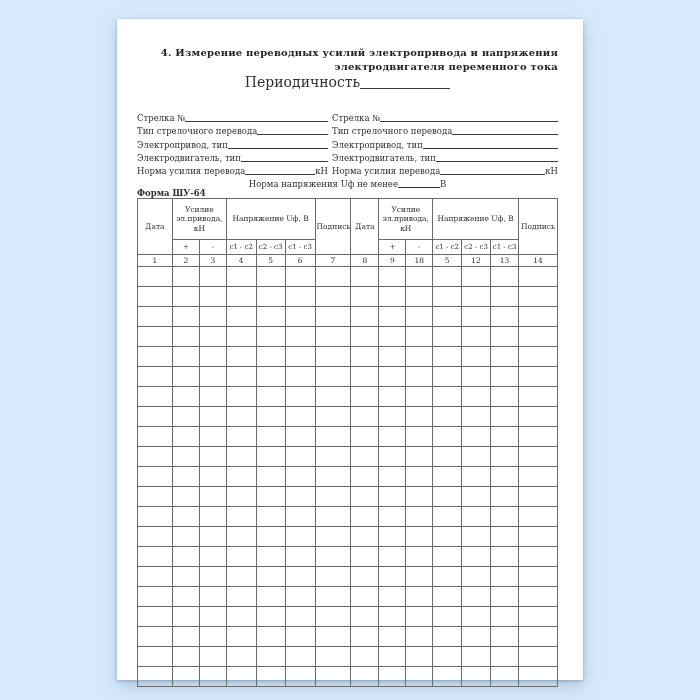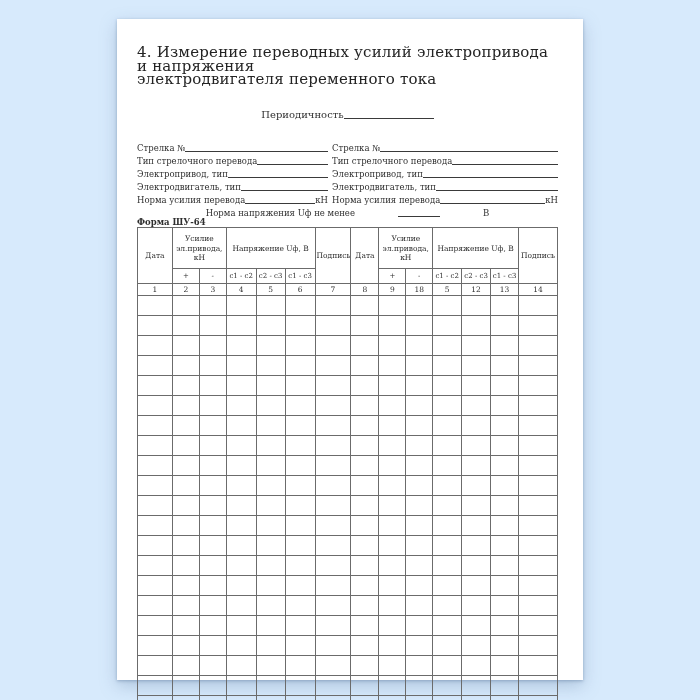--- a/index.html
+++ b/index.html
@@ -22,34 +22,34 @@
     left: 117px;
     top: 19px;
     width: 466px;
     height: 661px;
     background: #ffffff;
     box-sizing: border-box;
     padding: 27px 25px 0 20px;
     box-shadow: 0 1px 3px rgba(100,130,165,0.55), 0 6px 16px rgba(100,130,165,0.35);
   }
   .title {
-    text-align: left;
-    font-weight: normal;
-    font-size: 15px;
+    text-align: right;
+    font-weight: bold;
+    font-size: 10px;
     line-height: 13.5px;
     letter-spacing: 0.2px;
     color: #232323;
   }
   .periodicity {
     display: flex;
     justify-content: center;
     align-items: flex-end;
-    margin-top: 20px;
+    margin-top: 4px;
     height: 13px;
-    font-size: 10px;
+    font-size: 14px;
   }
   .fill {
     border-bottom: 1px solid #3a3a3a;
     margin-bottom: 1px;
   }
   .periodicity .fill { width: 90px; }
   .fields { margin-top: 20px; font-size: 8.5px; }
   .field-row {
     display: flex;
     height: 13.2px;
@@ -70,21 +70,20 @@
     flex: 1;
   }
   .field-half-left .fill, .field-half-right .fill { flex: 1 1 auto; height: 1px; }
   .field-suffix { flex: none; }
   .voltage-norm {
     display: flex;
     justify-content: center;
     align-items: flex-end;
     height: 13px;
     font-size: 8.5px;
-    gap: 43px;
   }
   .voltage-norm .fill { width: 42px; }
   .form-code {
     text-align: left;
     font-size: 8.5px;
     height: 9px;
     line-height: 9px;
     font-weight: bold;
   }
   table.meas {

